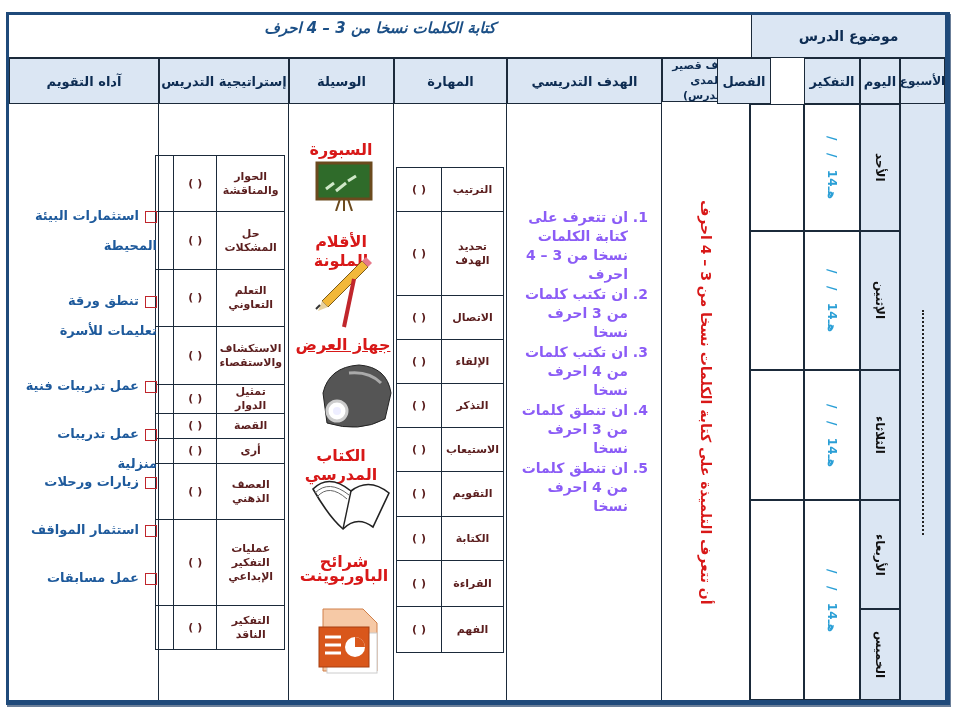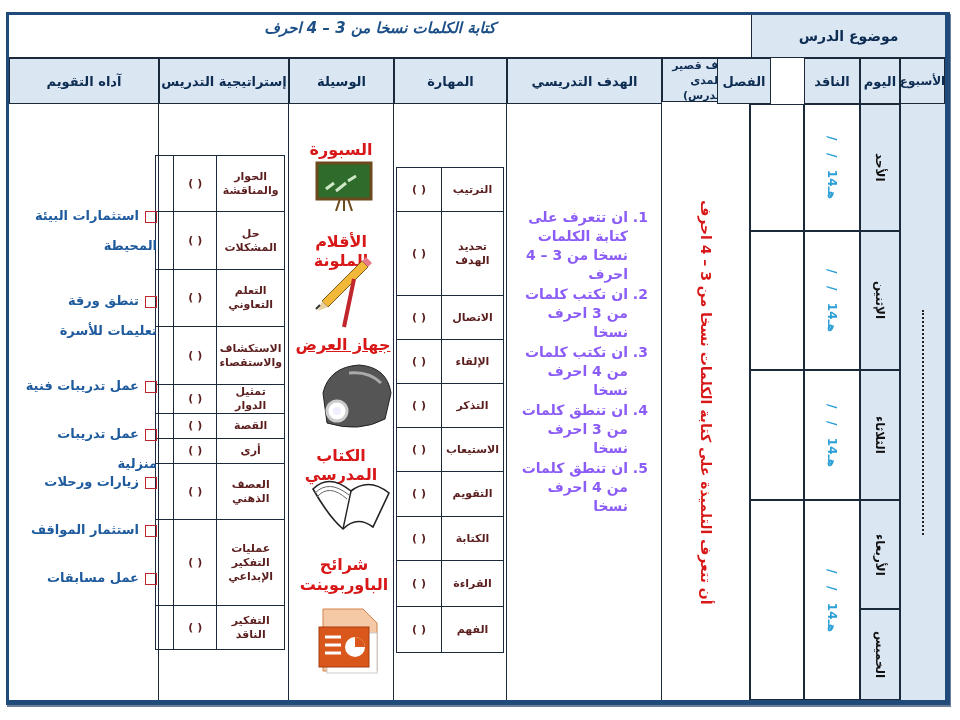--- a/index.html
+++ b/index.html
@@ -34,21 +34,21 @@
   <div class="abs topic-title" style="left:0;top:0;width:742px;height:43px;border-bottom:1px solid #1b2a3a;">كتابة الكلمات نسخا من 3 – 4 احرف</div>
   <div class="abs topic-label" style="left:742px;top:0;width:194px;height:43px;border-bottom:1px solid #1b2a3a;">موضوع الدرس</div>
 
   <div class="abs hdr" style="left:0;top:43px;width:150px;height:46px;">آداه التقويم</div>
   <div class="abs hdr" style="left:150px;top:43px;width:130px;height:46px;">إستراتيجية التدريس</div>
   <div class="abs hdr" style="left:280px;top:43px;width:105px;height:46px;">الوسيلة</div>
   <div class="abs hdr" style="left:385px;top:43px;width:113px;height:46px;">المهارة</div>
   <div class="abs hdr" style="left:498px;top:43px;width:155px;height:46px;">الهدف التدريسي</div>
   <div class="abs hdr" style="left:653px;top:43px;width:88px;height:44px;font-size:11px;padding:0 8px;">الهدف قصير المدى (الدرس)</div>
   <div class="abs hdr" style="left:708px;top:43px;width:54px;height:46px;">الفصل</div>
-  <div class="abs hdr" style="left:795px;top:43px;width:56px;height:46px;">الناقد</div>
+  <div class="abs hdr" style="left:795px;top:43px;width:56px;height:46px;">التفكير</div>
   <div class="abs hdr" style="left:851px;top:43px;width:40px;height:46px;">اليوم</div>
   <div class="abs hdr" style="left:891px;top:43px;width:45px;height:46px;font-size:12px;">الأسبوع</div>
 
   <div class="abs col" style="left:0;top:89px;width:150px;height:596px;"></div>
   <div class="abs col" style="left:150px;top:89px;width:130px;height:596px;"></div>
   <div class="abs col" style="left:280px;top:89px;width:105px;height:596px;"></div>
   <div class="abs col" style="left:385px;top:89px;width:113px;height:596px;"></div>
   <div class="abs col" style="left:498px;top:89px;width:155px;height:596px;"></div>
   <div class="abs col" style="left:653px;top:89px;width:88px;height:596px;"></div>
 
@@ -173,21 +173,21 @@
     <path d="M40 20 Q60 18 72 30" stroke="#aaa" stroke-width="3" fill="none"></path>
     <circle cx="28" cy="58" r="10" fill="#fff" stroke="#ccc" stroke-width="3"></circle>
     <circle cx="28" cy="58" r="4" fill="#eef"></circle>
   </svg>
   <div class="tool" style="top:431px;left:282px;">الكتاب المدرسي</div>
   <svg class="abs" style="left:300px;top:452px;" width="84" height="70" viewBox="0 0 84 70">
     <path d="M4 22 Q20 6 42 24 Q60 10 80 26 L64 60 Q48 48 34 62 Q20 50 4 22 Z" fill="#fff" stroke="#222" stroke-width="1.6"></path>
     <path d="M42 24 L34 62" stroke="#222" stroke-width="1.4"></path>
     <path d="M6 26 Q20 12 40 28 M8 30 Q20 16 38 32" stroke="#666" fill="none"></path>
   </svg>
-  <div class="tool" style="top:540px;left:290px;width:90px;line-height:20px;">شرائح الباوربوينت</div>
+  <div class="tool" style="top:540px;left:290px;width:90px;line-height:14px;">شرائح الباوربوينت</div>
   <svg class="abs" style="left:306px;top:590px;" width="70" height="76" viewBox="0 0 70 76">
     <path d="M8 4 L48 4 L62 18 L62 66 L8 66 Z" fill="#f6c9a6" stroke="#d0804a"></path>
     <rect x="12" y="28" width="50" height="40" fill="#fff" stroke="#ccc"></rect>
     <rect x="4" y="22" width="50" height="40" fill="#d9571b" stroke="#a63e10"></rect>
     <path d="M10 32 h16 M10 40 h16 M10 48 h16" stroke="#fff" stroke-width="3"></path>
     <circle cx="40" cy="42" r="10" fill="#fff"></circle>
     <path d="M40 42 L40 32 A10 10 0 0 1 50 42 Z" fill="#d9571b"></path>
   </svg>
 
   <table class="grid" style="left:146px;top:140px;width:130px;border-radius:29px;">

